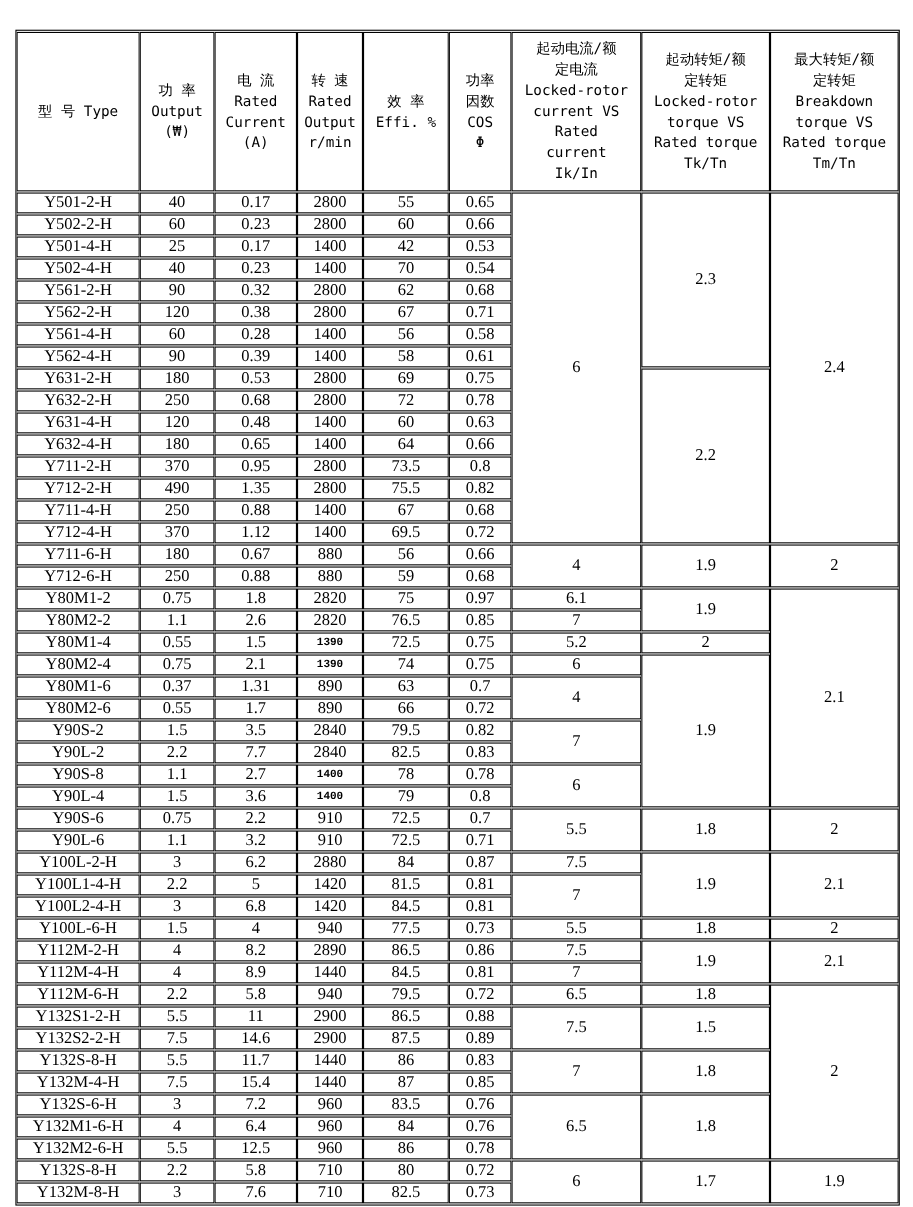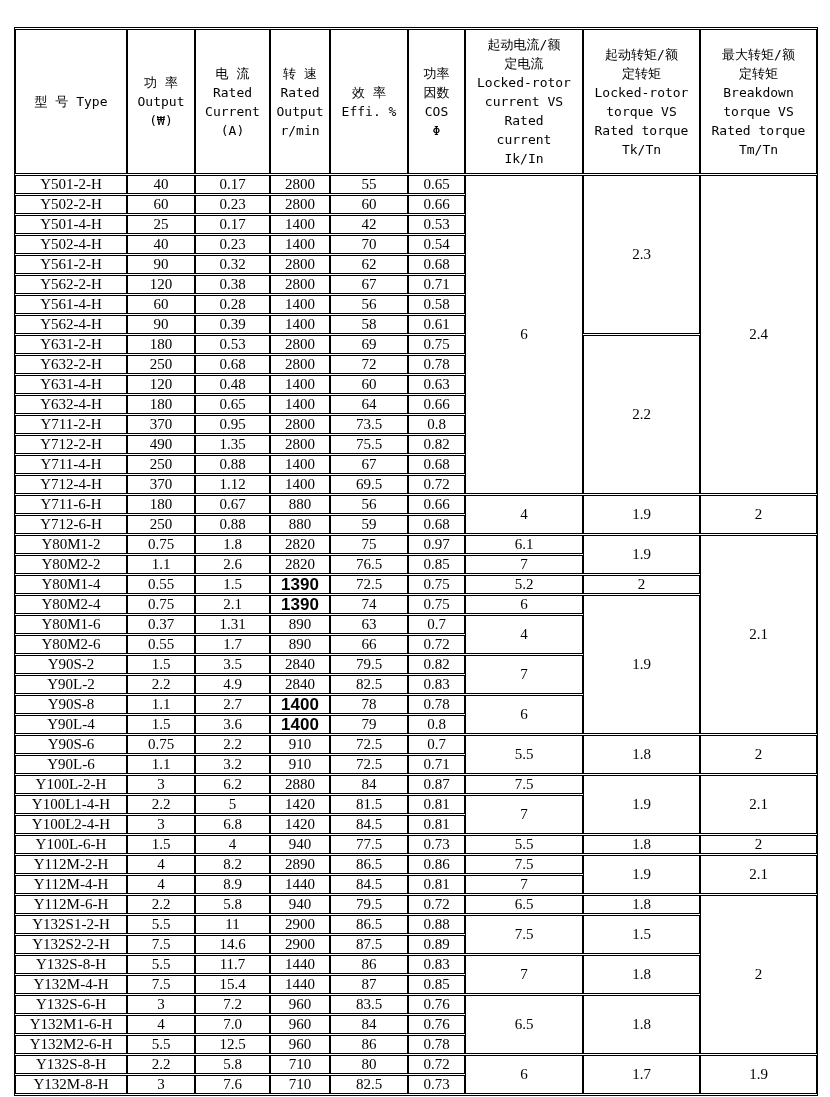--- a/index.html
+++ b/index.html
@@ -43,23 +43,23 @@
   }
   table.spec td {
     font-family: "Liberation Serif", serif;
     font-size: 15px;
     line-height: 17px;
     height: 17px;
     padding: 0 2px;
     white-space: nowrap;
   }
   table.spec td.alt-speed {
-    font-family: Liberation Sans, sans-serif;
+    font-family: Liberation Mono, monospace;
     font-weight: 700;
-    font-size: 17px;
+    font-size: 10px;
   }
   table.spec td.merged {
     vertical-align: middle;
   }
 </style>
 </head>
 <body>
 
 <div class="table-wrap">
   <table class="spec">
@@ -347,21 +347,21 @@
           <td>1.5</td>
           <td>3.5</td>
           <td>2840</td>
           <td>79.5</td>
           <td>0.82</td>
           <td class="merged" rowspan="2">7</td>
         </tr>
         <tr>
           <td>Y90L-2</td>
           <td>2.2</td>
-          <td>4.9</td>
+          <td>7.7</td>
           <td>2840</td>
           <td>82.5</td>
           <td>0.83</td>
         </tr>
         <tr>
           <td>Y90S-8</td>
           <td>1.1</td>
           <td>2.7</td>
           <td class="alt-speed">1400</td>
           <td>78</td>
@@ -507,21 +507,21 @@
           <td>7.2</td>
           <td>960</td>
           <td>83.5</td>
           <td>0.76</td>
           <td class="merged" rowspan="3">6.5</td>
           <td class="merged" rowspan="3">1.8</td>
         </tr>
         <tr>
           <td>Y132M1-6-H</td>
           <td>4</td>
-          <td>7.0</td>
+          <td>6.4</td>
           <td>960</td>
           <td>84</td>
           <td>0.76</td>
         </tr>
         <tr>
           <td>Y132M2-6-H</td>
           <td>5.5</td>
           <td>12.5</td>
           <td>960</td>
           <td>86</td>

